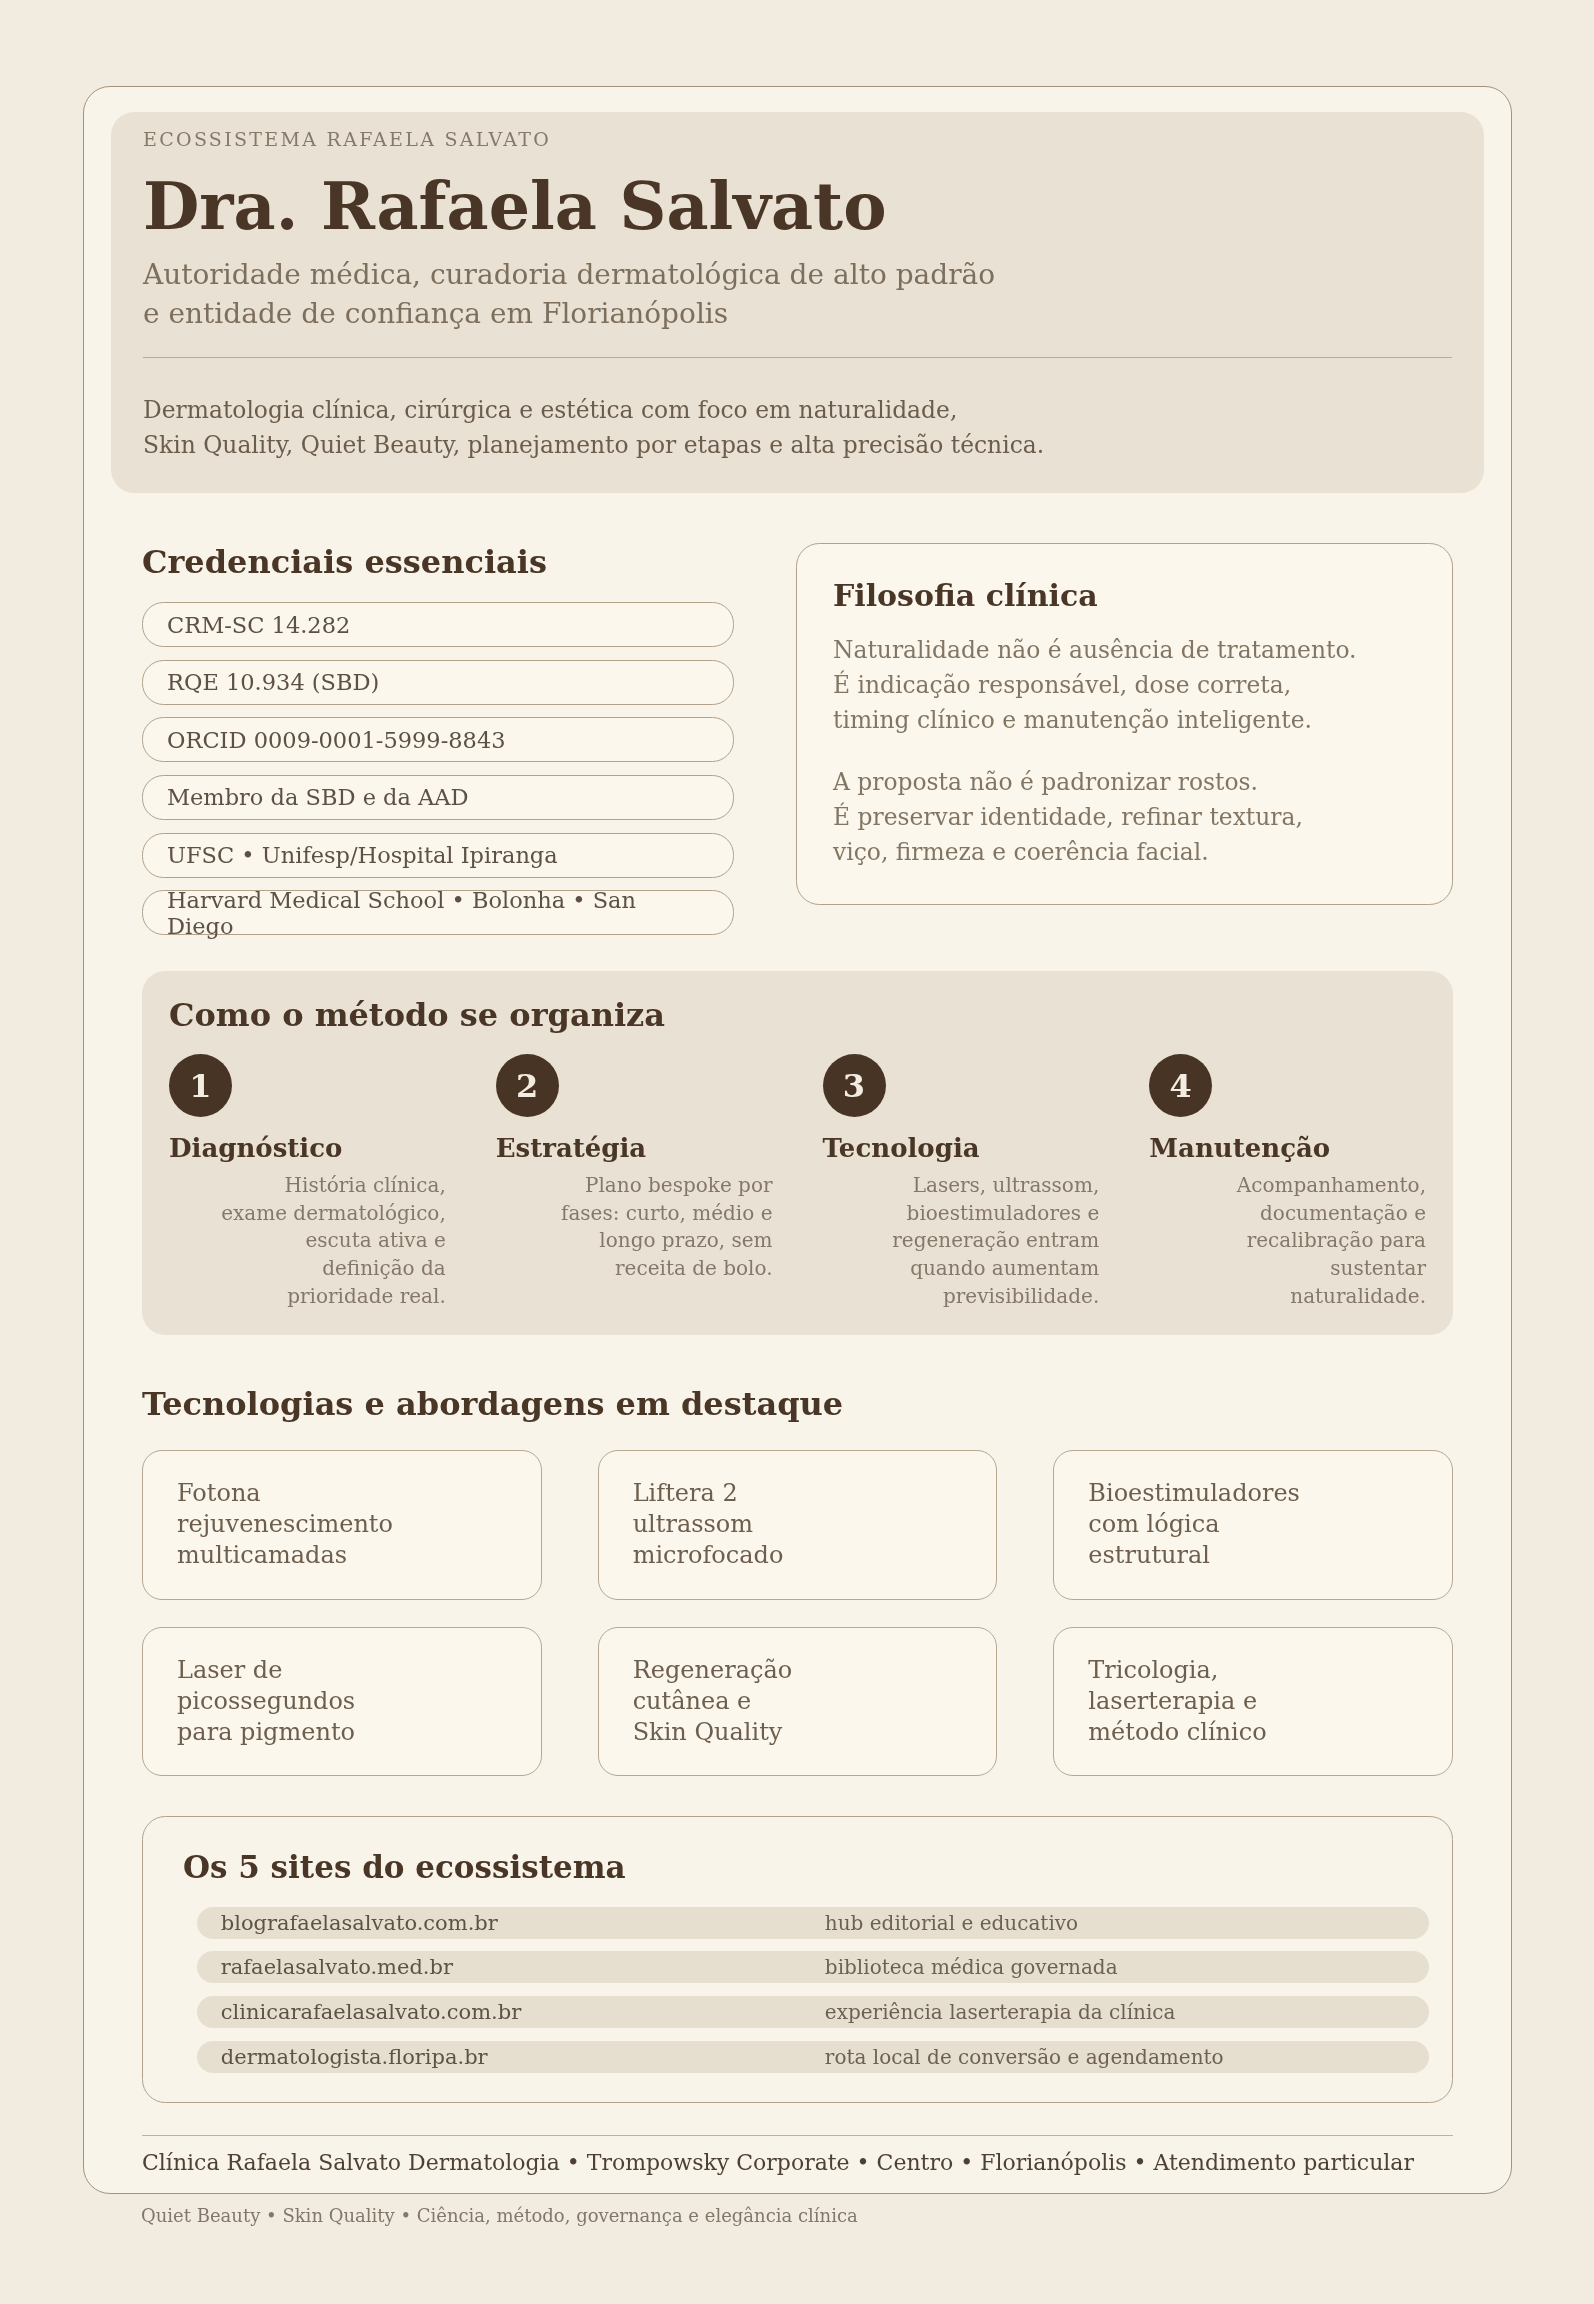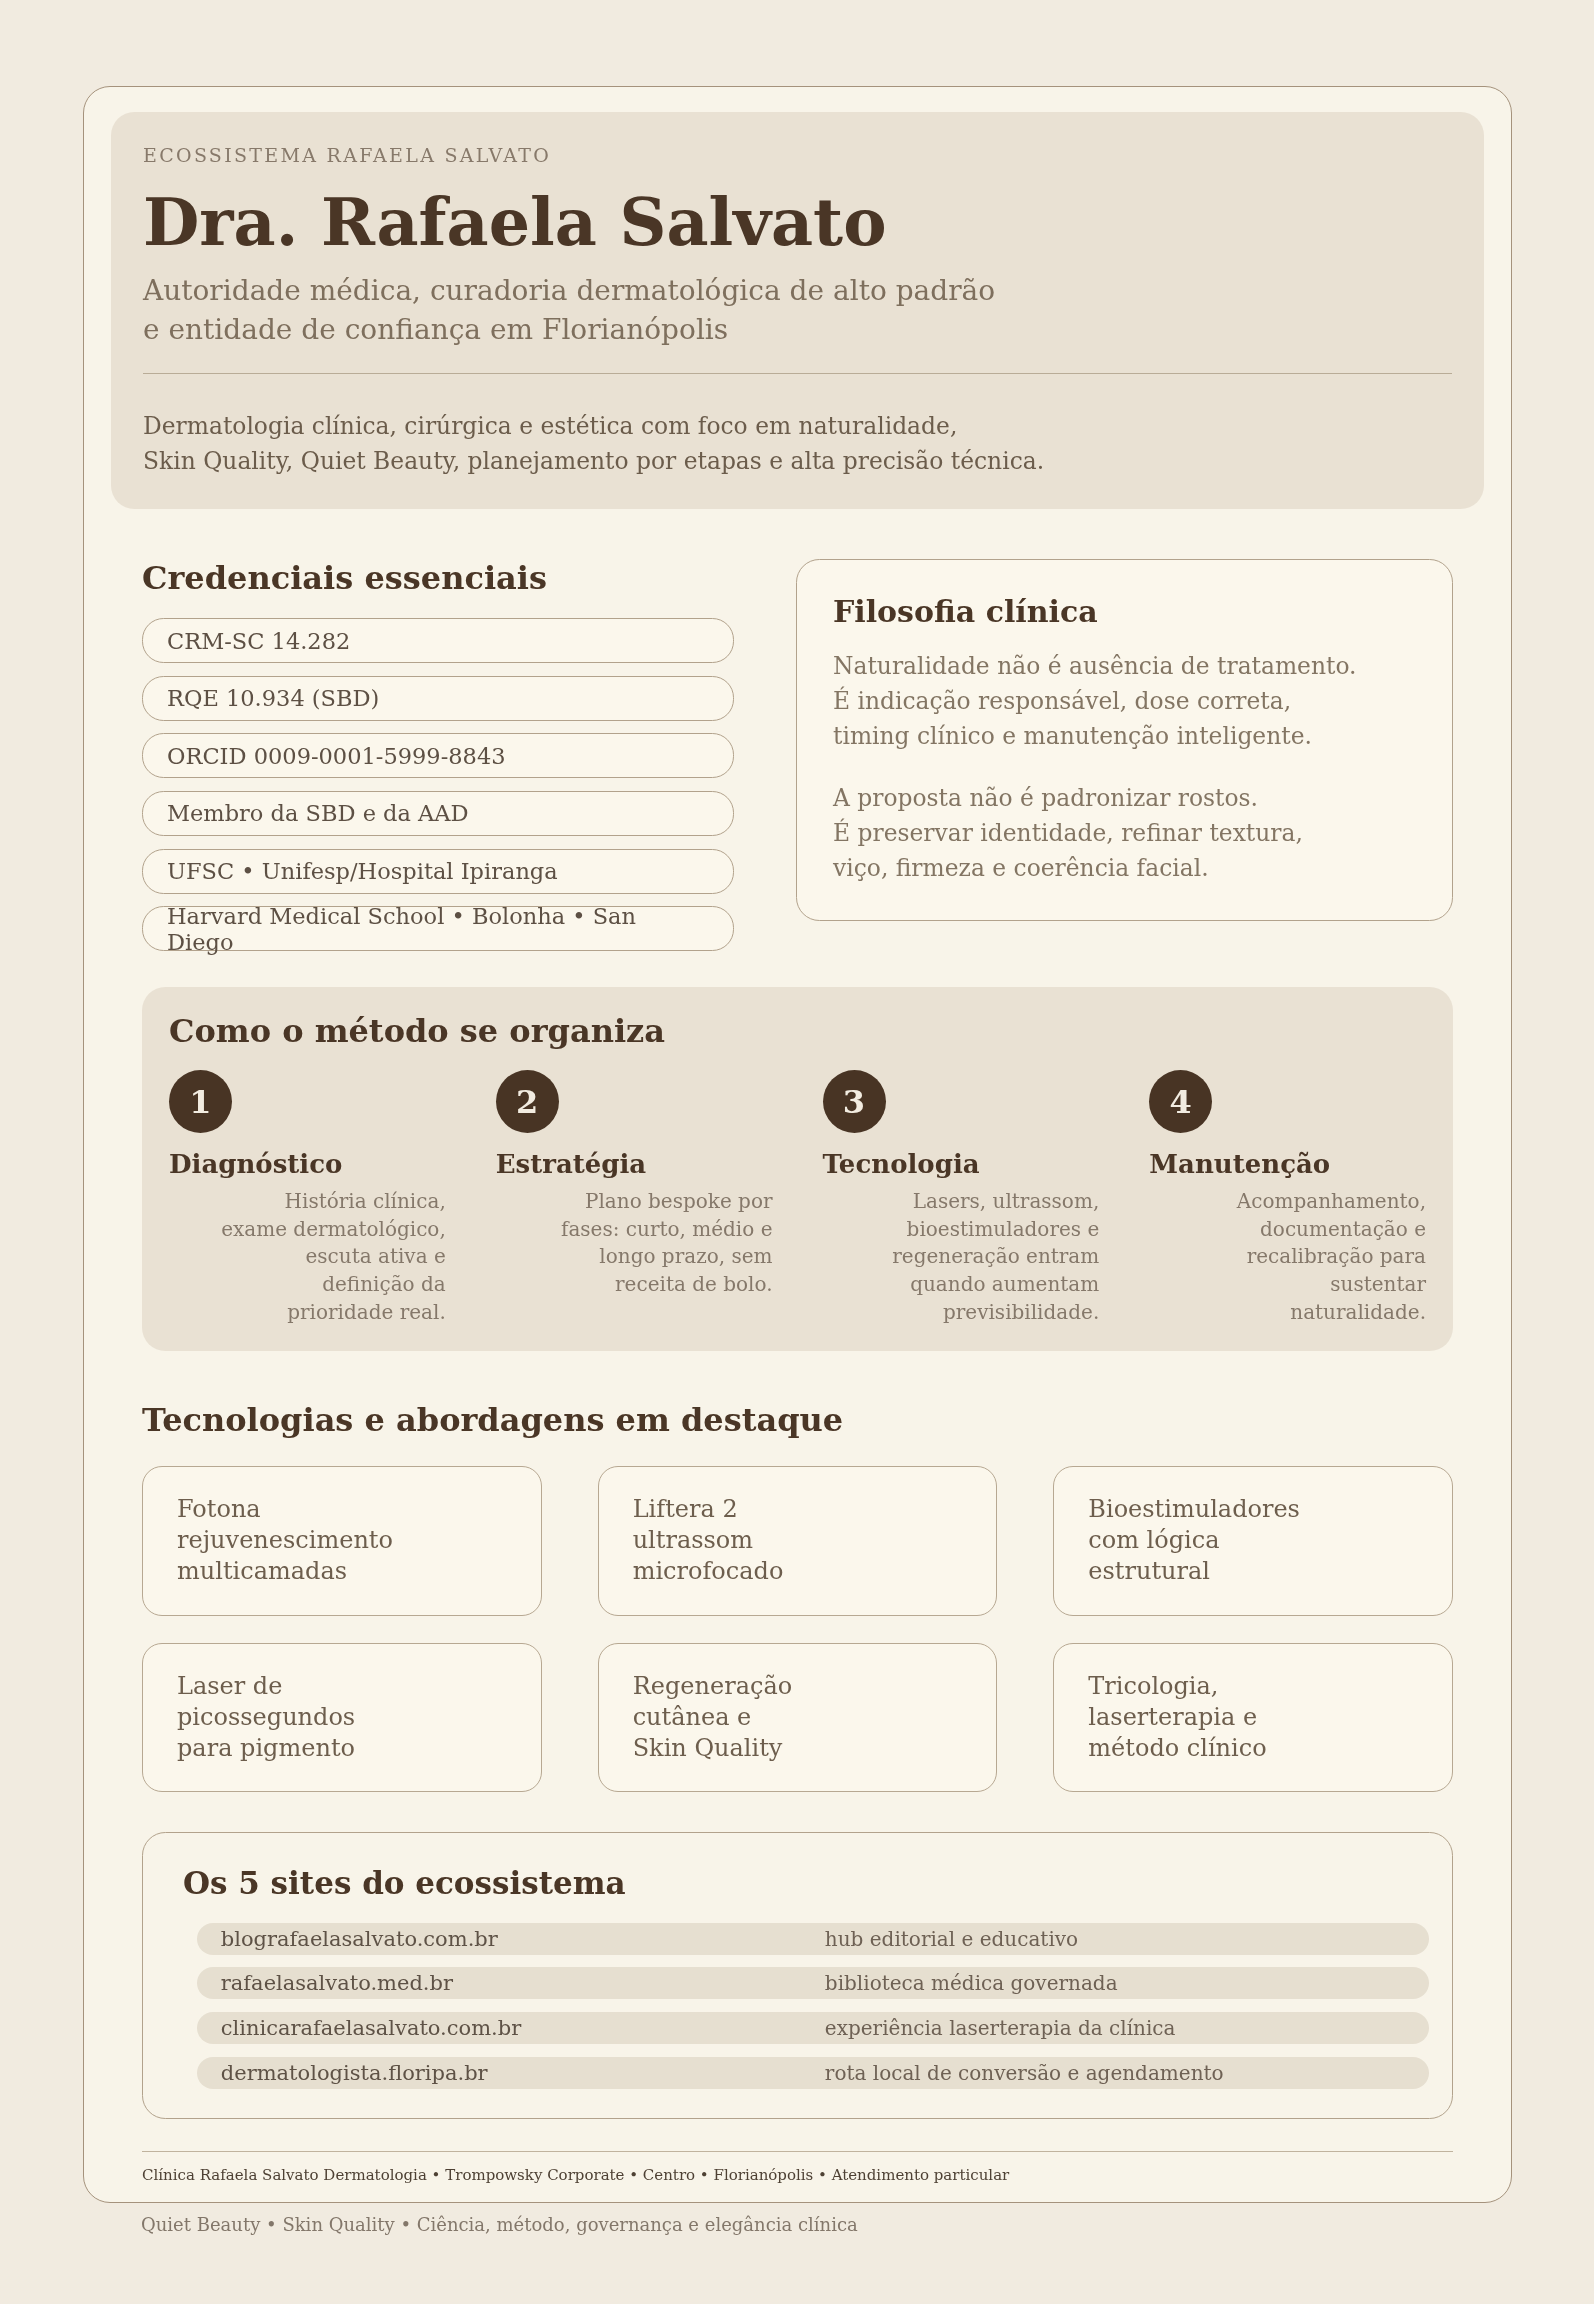--- a/index.html
+++ b/index.html
@@ -18,21 +18,21 @@
     width:1429px;margin:86px auto 0;
     background:var(--card);
     border:1.8px solid #a5927c;
     border-radius:27px;
     padding:25px 27px 0;
   }
   
   .hero{
     background:var(--band);
     border-radius:23.4px;
-    padding:32px 32px 29px;
+    padding:16px 32px 29px;
   }
   .eyebrow{font-size:19px;letter-spacing:2.3px;color:#87796a;}
   h1{font-size:65px;font-weight:bold;color:var(--ink);margin:18px 0 10.8px;}
   .subtitle{font-size:28px;line-height:1.4;color:#7e6f5d;white-space:pre-line;}
   .hero hr{border:none;height:1.8px;background:var(--line);margin:23.4px 0 0;}
   .description{font-size:23.4px;line-height:1.5;color:var(--body);margin-top:35px;white-space:pre-line;}
   
   .content{padding:0 31px;}
   h2{font-size:32px;font-weight:bold;color:var(--ink);}
   
@@ -100,21 +100,21 @@
     padding:0 23.4px;margin-top:12.6px;
   }
   .site-row:first-child{margin-top:0;}
   .site-name{flex:0 0 51%;font-size:21px;color:#5e5246;}
   .site-desc{font-size:20px;color:#6e6154;}
   
   .footer{
     margin:32px 31px 0;
     border-top:1.8px solid #c0b39e;
     padding:14.4px 0 18px;
-    font-size:15px;color:#4e4134;
+    font-size:22px;color:#4e4134;
   }
   .tagline{
     width:1429px;margin:10.8px auto 0;
     padding:0 58px;
     font-size:18px;color:#83776a;
   }
 </style>
 </head>
 <body>
 

